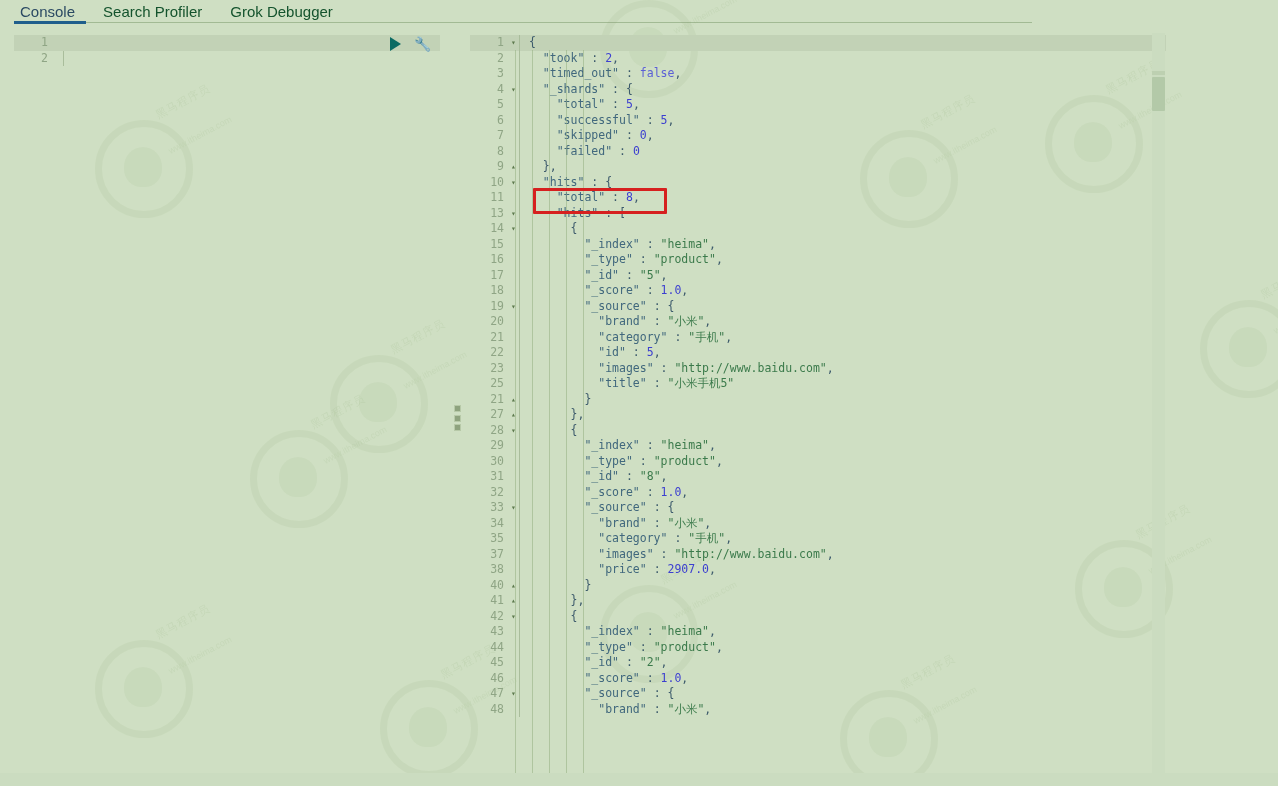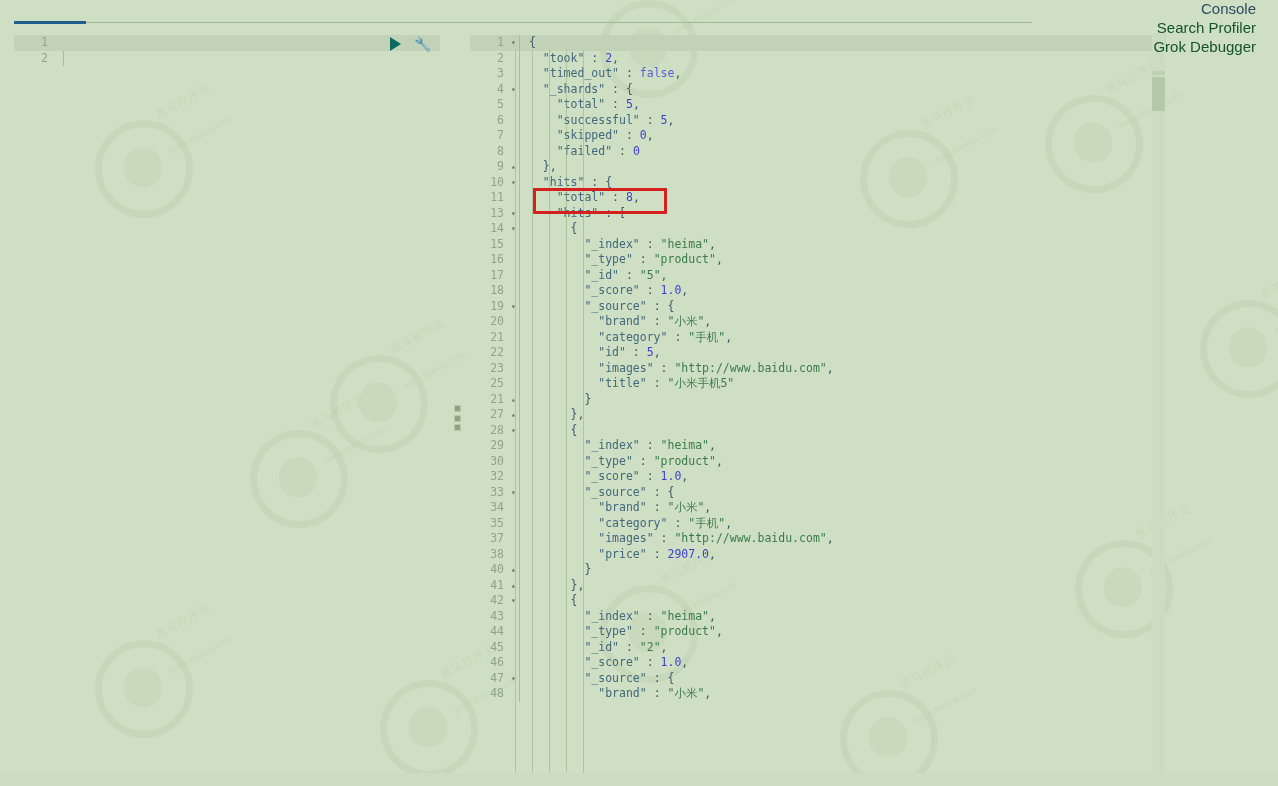--- a/index.html
+++ b/index.html
@@ -37,21 +37,21 @@
     color:rgba(148,176,126,.5);
     font-size:9px;white-space:nowrap;
     font-family:"Liberation Sans", sans-serif;
   }
 
   
   .tabbar{
     position:absolute;left:0;top:0;width:1278px;height:24px;
     z-index:20;
   }
-  .tabs{display:flex;align-items:flex-end;height:22px;padding-left:14px;gap:0;flex-direction:column;}
+  .tabs{display:flex;align-items:flex-end;height:22px;padding-left:14px;gap:0;}
   .tab{
     color:#14532d;font-size:15px;
     padding:0 22px 2px 6px;
     cursor:pointer;white-space:nowrap;
     font-family:"Liberation Sans", sans-serif;
   }
   .tab.active{color:#2b4a63;}
   .tabline{
     position:absolute;left:14px;top:22px;width:1018px;height:1px;
     background:rgba(125,155,110,.55);
@@ -258,20 +258,21 @@
       <div class="coderow"><span class="gut">20</span><span class="fold"></span><span class="code"><span class="k">          "brand"</span><span class="p"> : </span><span class="s">"小米"</span><span class="p">,</span></span></div>
       <div class="coderow"><span class="gut">21</span><span class="fold"></span><span class="code"><span class="k">          "category"</span><span class="p"> : </span><span class="s">"手机"</span><span class="p">,</span></span></div>
       <div class="coderow"><span class="gut">22</span><span class="fold"></span><span class="code"><span class="k">          "id"</span><span class="p"> : </span><span class="n">5</span><span class="p">,</span></span></div>
       <div class="coderow"><span class="gut">23</span><span class="fold"></span><span class="code"><span class="k">          "images"</span><span class="p"> : </span><span class="s">"http://www.baidu.com"</span><span class="p">,</span></span></div>
       <div class="coderow"><span class="gut">25</span><span class="fold"></span><span class="code"><span class="k">          "title"</span><span class="p"> : </span><span class="s">"小米手机5"</span></span></div>
       <div class="coderow"><span class="gut">21</span><span class="fold">▴</span><span class="code"><span class="p">        }</span></span></div>
       <div class="coderow"><span class="gut">27</span><span class="fold">▴</span><span class="code"><span class="p">      },</span></span></div>
       <div class="coderow"><span class="gut">28</span><span class="fold">▾</span><span class="code"><span class="p">      {</span></span></div>
       <div class="coderow"><span class="gut">29</span><span class="fold"></span><span class="code"><span class="k">        "_index"</span><span class="p"> : </span><span class="s">"heima"</span><span class="p">,</span></span></div>
       <div class="coderow"><span class="gut">30</span><span class="fold"></span><span class="code"><span class="k">        "_type"</span><span class="p"> : </span><span class="s">"product"</span><span class="p">,</span></span></div>
+      <div class="coderow"><span class="gut">31</span><span class="fold"></span><span class="code"><span class="k">        "_id"</span><span class="p"> : </span><span class="s">"8"</span><span class="p">,</span></span></div>
       <div class="coderow"><span class="gut">32</span><span class="fold"></span><span class="code"><span class="k">        "_score"</span><span class="p"> : </span><span class="n">1.0</span><span class="p">,</span></span></div>
       <div class="coderow"><span class="gut">33</span><span class="fold">▾</span><span class="code"><span class="k">        "_source"</span><span class="p"> : {</span></span></div>
       <div class="coderow"><span class="gut">34</span><span class="fold"></span><span class="code"><span class="k">          "brand"</span><span class="p"> : </span><span class="s">"小米"</span><span class="p">,</span></span></div>
       <div class="coderow"><span class="gut">35</span><span class="fold"></span><span class="code"><span class="k">          "category"</span><span class="p"> : </span><span class="s">"手机"</span><span class="p">,</span></span></div>
       <div class="coderow"><span class="gut">37</span><span class="fold"></span><span class="code"><span class="k">          "images"</span><span class="p"> : </span><span class="s">"http://www.baidu.com"</span><span class="p">,</span></span></div>
       <div class="coderow"><span class="gut">38</span><span class="fold"></span><span class="code"><span class="k">          "price"</span><span class="p"> : </span><span class="n">2907.0</span><span class="p">,</span></span></div>
       <div class="coderow"><span class="gut">40</span><span class="fold">▴</span><span class="code"><span class="p">        }</span></span></div>
       <div class="coderow"><span class="gut">41</span><span class="fold">▴</span><span class="code"><span class="p">      },</span></span></div>
       <div class="coderow"><span class="gut">42</span><span class="fold">▾</span><span class="code"><span class="p">      {</span></span></div>
       <div class="coderow"><span class="gut">43</span><span class="fold"></span><span class="code"><span class="k">        "_index"</span><span class="p"> : </span><span class="s">"heima"</span><span class="p">,</span></span></div>

